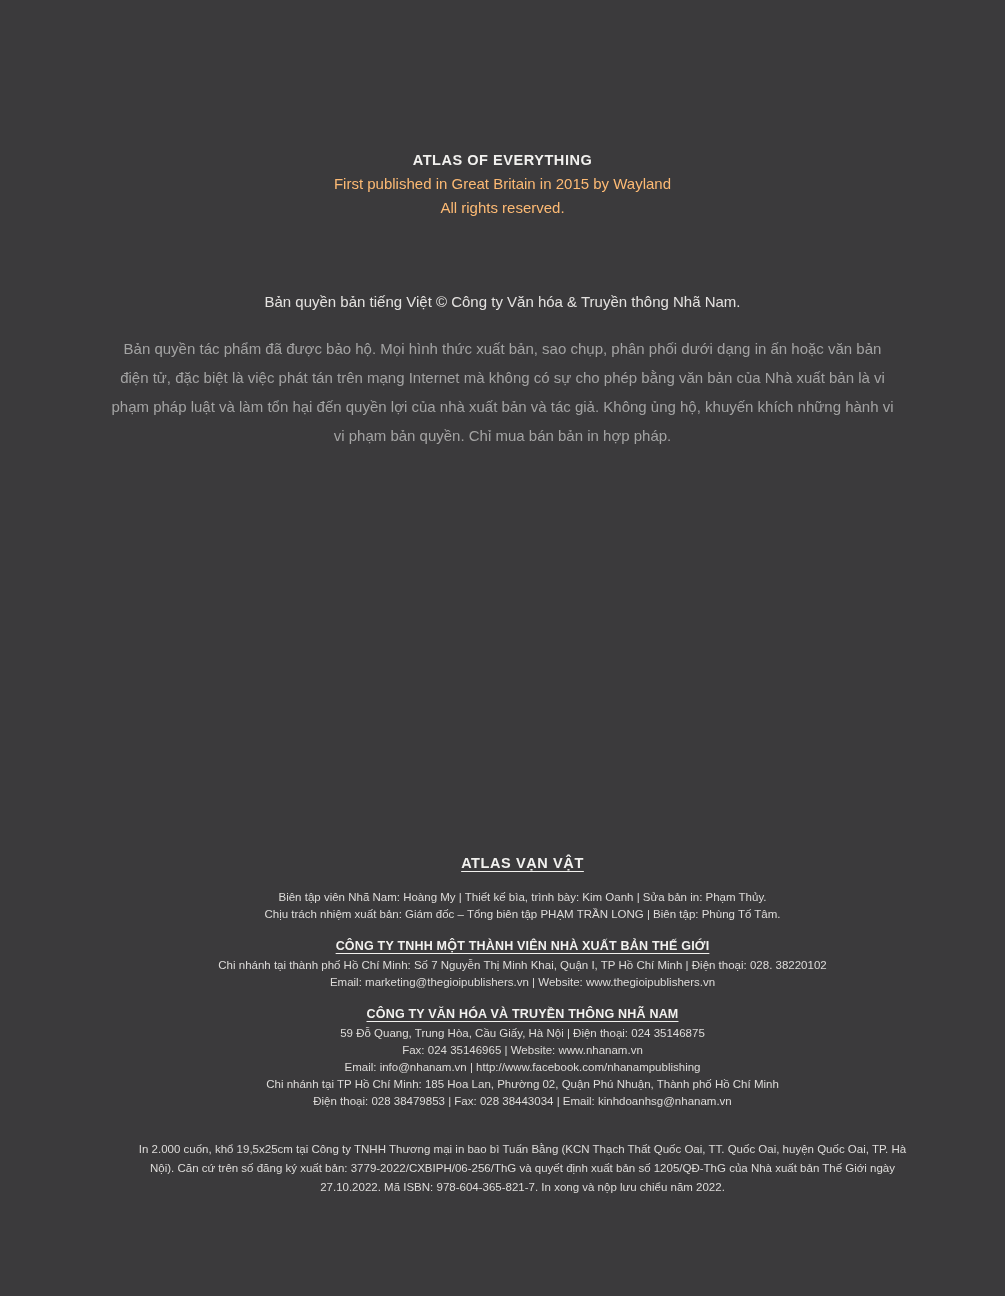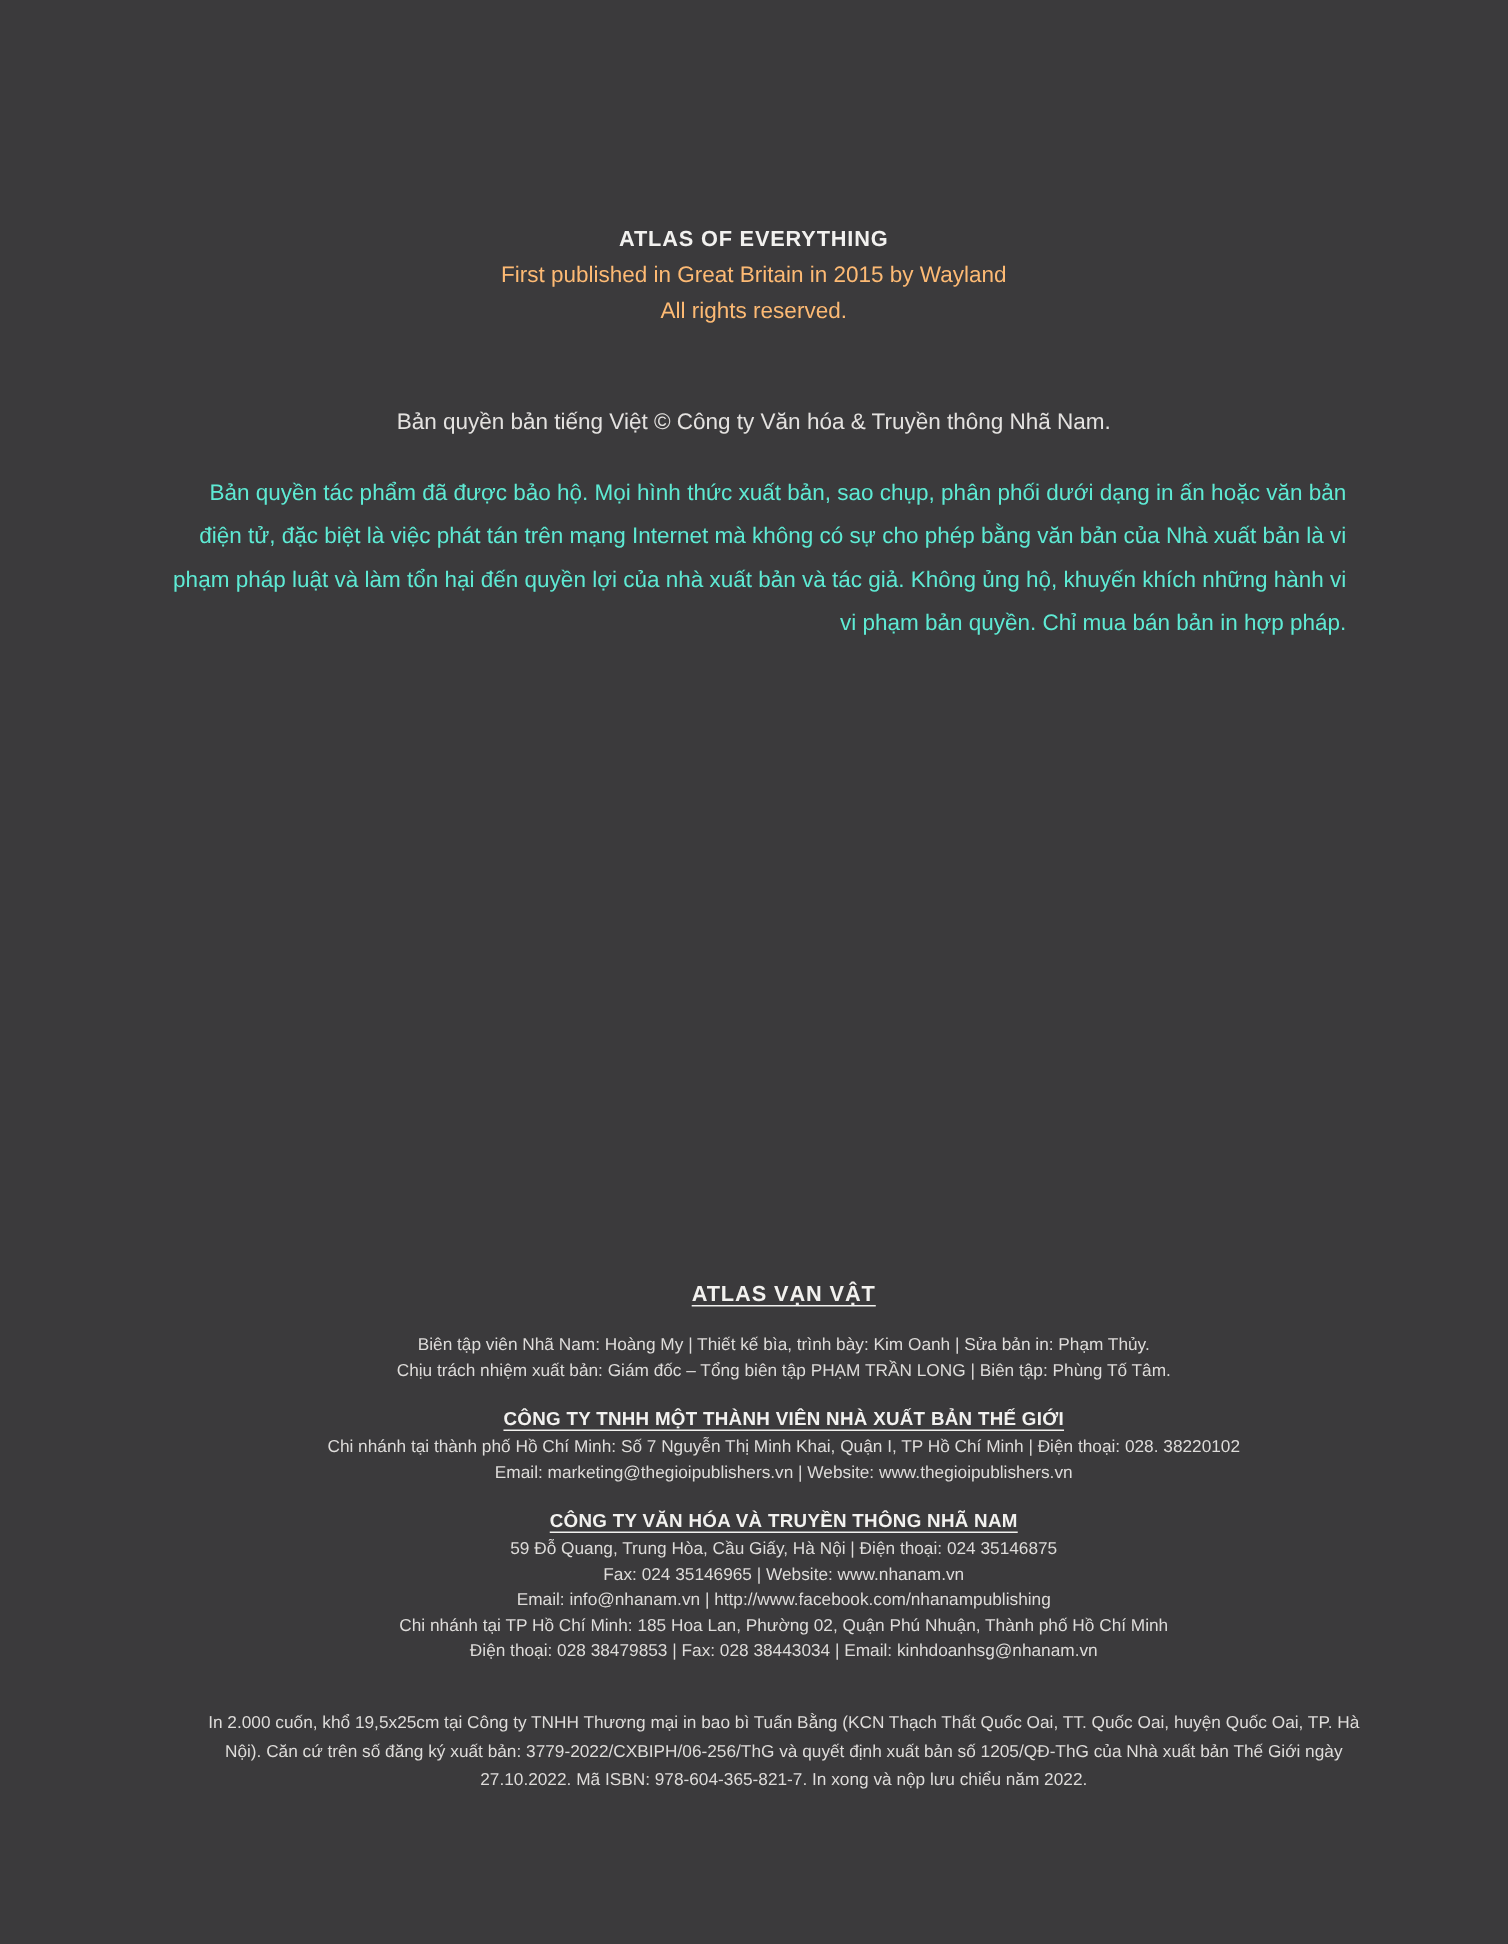--- a/index.html
+++ b/index.html
@@ -36,32 +36,32 @@
     line-height: 24px;
     color: #f2f1ef;
   }
   .eng-line {
     font-size: 15px;
     line-height: 24px;
     color: #fdba74;
     font-weight: 300;
   }
   .vn-rights {
-    margin-top: 50px;
+    margin-top: 70px;
     font-size: 15px;
     line-height: 24px;
     color: #e4e2e0;
   }
   .vn-paragraph {
     margin: 20px auto 0 auto;
     width: 790px;
     font-size: 15px;
     line-height: 29px;
-    color: #5eead4;
-    text-align: right;
+    color: #a3a3a3;
+    text-align: center;
   }
 
   
   .bottom-block {
     position: absolute;
     left: 0;
     top: 855px;
     width: 1005px;
     text-align: center;
     padding-left: 20px;

